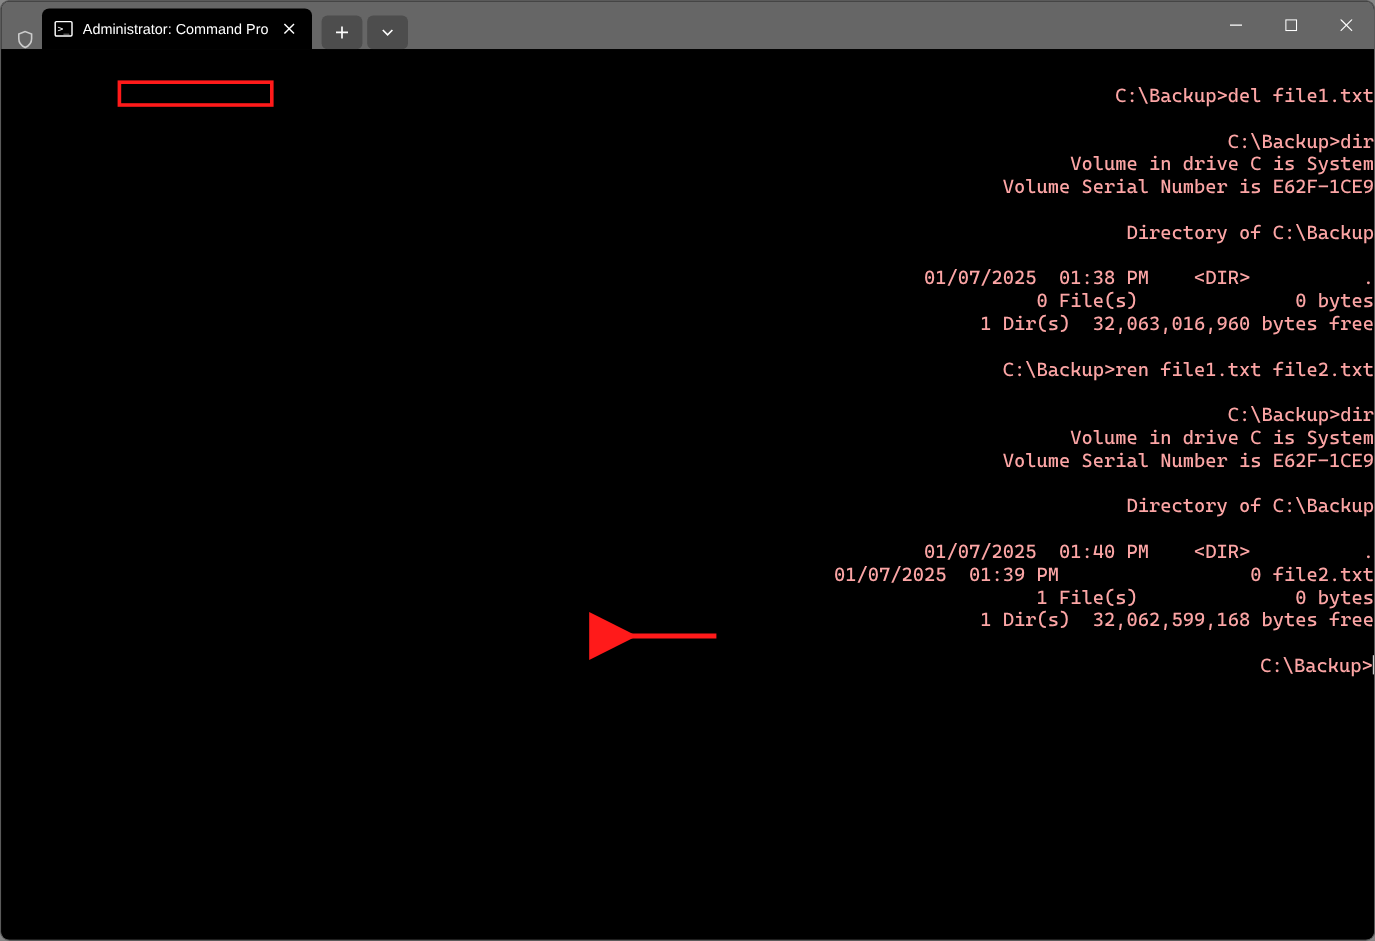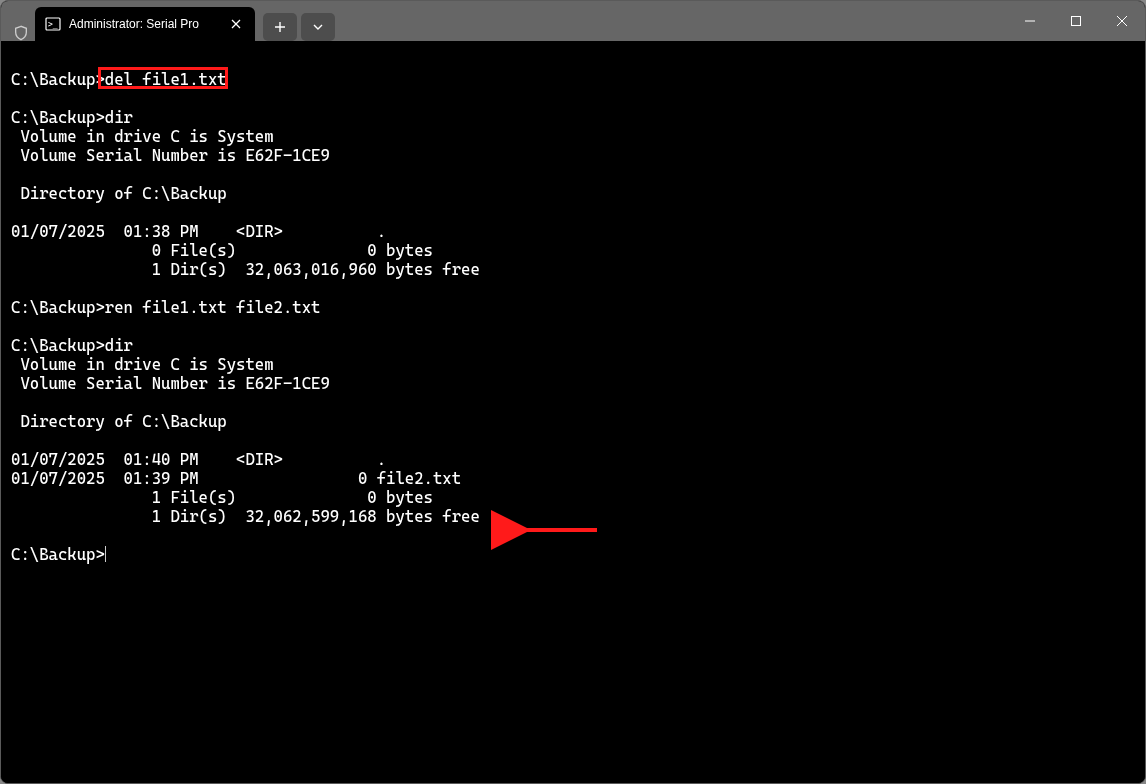--- a/index.html
+++ b/index.html
@@ -70,27 +70,28 @@
   .titlebar-spacer { flex: 1 1 auto; }
 
   .win-controls { display:flex; }
   .win-btn { width:46px; height:40px; display:flex; align-items:center; justify-content:center; color:#fff; }
   .win-btn svg { width:10px; height:10px; }
 
   
   .terminal {
     flex: 1 1 auto;
     background: #000;
-    color: #ffffff;
+    color: #fca5a5;
     font-family: Consolas, "Cascadia Mono", monospace;
     font-size: 16px;
     line-height: 19px;
     white-space: pre;
     padding: 10px 0 0 10px;
     position: relative;
+    text-align: right;
   }
   .line { height: 19px; }
 
   .highlight-box {
     position: absolute;
     border: 3px solid #ff1a1a;
     pointer-events: none;
   }
   .arrow {
     position: absolute;
@@ -117,21 +118,21 @@
             <path d="M12 2 L4 5 v6 c0 5 3.5 9 8 11 4.5-2 8-6 8-11 V5 L12 2 Z"></path>
           </svg>
       </div>
       <div class="tab">
         <span class="tab-icon">
           <svg viewBox="0 0 16 16">
               <rect x="1" y="2" width="14" height="12" rx="1" fill="none" stroke="currentColor" stroke-width="1.2"></rect>
               <text x="3" y="11" font-size="8" fill="currentColor" font-family="monospace">&gt;_</text>
             </svg>
         </span>
-        <span class="tab-title">Administrator: Serial Pro</span>
+        <span class="tab-title">Administrator: Command Pro</span>
         <span class="tab-close">
           <svg viewBox="0 0 10 10" stroke="currentColor" stroke-width="1.2">
               <line x1="1" y1="1" x2="9" y2="9"></line>
               <line x1="9" y1="1" x2="1" y2="9"></line>
             </svg>
         </span>
       </div>
       <div class="tb-btn">
         <svg viewBox="0 0 12 12" stroke="currentColor" stroke-width="1.4">
             <line x1="6" y1="1" x2="6" y2="11"></line>

